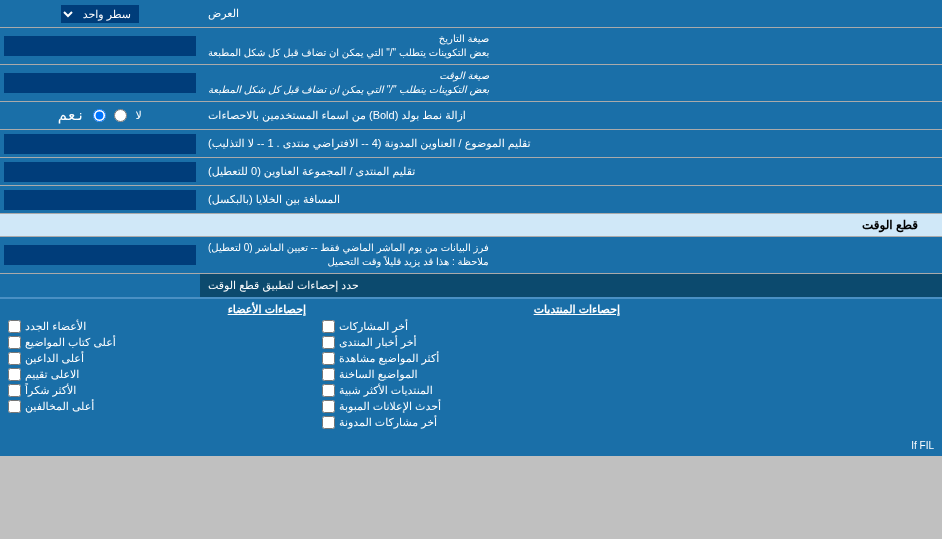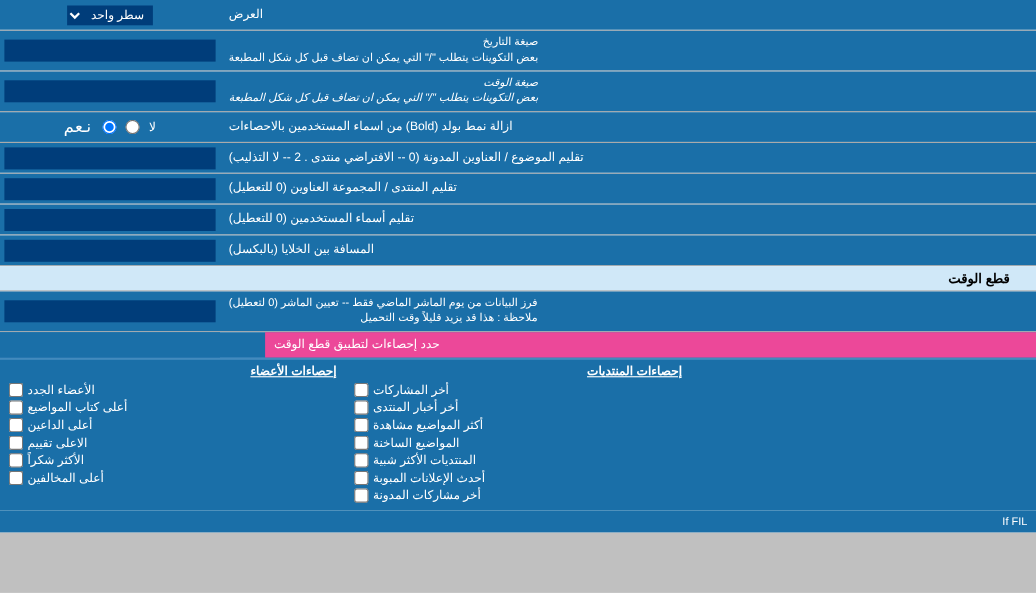--- a/index.html
+++ b/index.html
@@ -167,39 +167,33 @@
     <div class="label-cell">ازالة نمط بولد (Bold) من اسماء المستخدمين بالاحصاءات</div>
     <div class="radio-cell">
       <label style="color:#fff; font-size:11px;">لا</label>
       <input type="radio" name="bold" style="">
       <input type="radio" name="bold" checked="" style="">
       <label style="color:#fff; font-size:15px;font-family:Liberation Mono, monospace;">نعم</label>
     </div>
   </div>
 
   <div class="row">
-    <div class="label-cell">تقليم الموضوع / العناوين المدونة (0 -- الافتراضي منتدى . 2 -- لا التذليب)</div>
+    <div class="label-cell">تقليم الموضوع / العناوين المدونة (4 -- الافتراضي منتدى . 1 -- لا التذليب)</div>
     <div class="input-cell">
       <input type="text" style="">
     </div>
   </div>
 
   <div class="row">
     <div class="label-cell">تقليم المنتدى / المجموعة العناوين (0 للتعطيل)</div>
     <div class="input-cell">
       <input type="text" style="">
     </div>
   </div>
 
-  <div class="row">
-    <div class="label-cell">تقليم أسماء المستخدمين (0 للتعطيل)</div>
-    <div class="input-cell">
-      <input type="text" style="">
-    </div>
-  </div>
 
   <div class="row">
     <div class="label-cell">المسافة بين الخلايا (بالبكسل)</div>
     <div class="input-cell">
       <input type="text" style="">
     </div>
   </div>
 
   <div class="section-header">
     <strong>قطع الوقت</strong>
@@ -209,21 +203,21 @@
     <div class="label-cell">
       <span style="white-space:pre-line; font-size:10px;">فرز البيانات من يوم الماشر الماضي فقط -- تعيين الماشر (0 لتعطيل)
 ملاحظة : هذا قد يزيد قليلاً وقت التحميل</span>
     </div>
     <div class="input-cell">
       <input type="text" style="">
     </div>
   </div>
 
   <div class="row" style="background:#1a6fa8; border-bottom:1px solid #4a90c4; min-height:24px;">
-    <div class="label-cell" style="background:#ec4899; font-size:11px;margin-left:41px;">حدد إحصاءات لتطبيق قطع الوقت</div>
+    <div class="label-cell" style="background:#0c4a6e; font-size:11px;">حدد إحصاءات لتطبيق قطع الوقت</div>
     <div style="width:200px; min-width:200px; background:#1a6fa8;"></div>
   </div>
 
   <div class="checkboxes-container">
 
     <div class="checkbox-column" style="flex:1; min-width:150px;">
     </div>
 
     <div class="checkbox-column" style="flex:1;">
       <div class="col-header">إحصاءات المنتديات</div>

